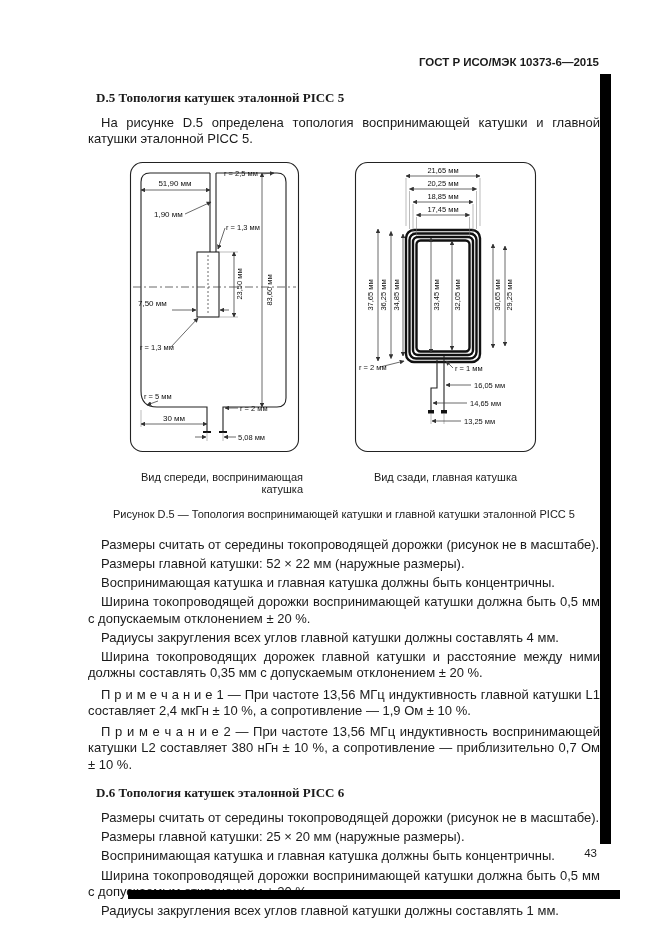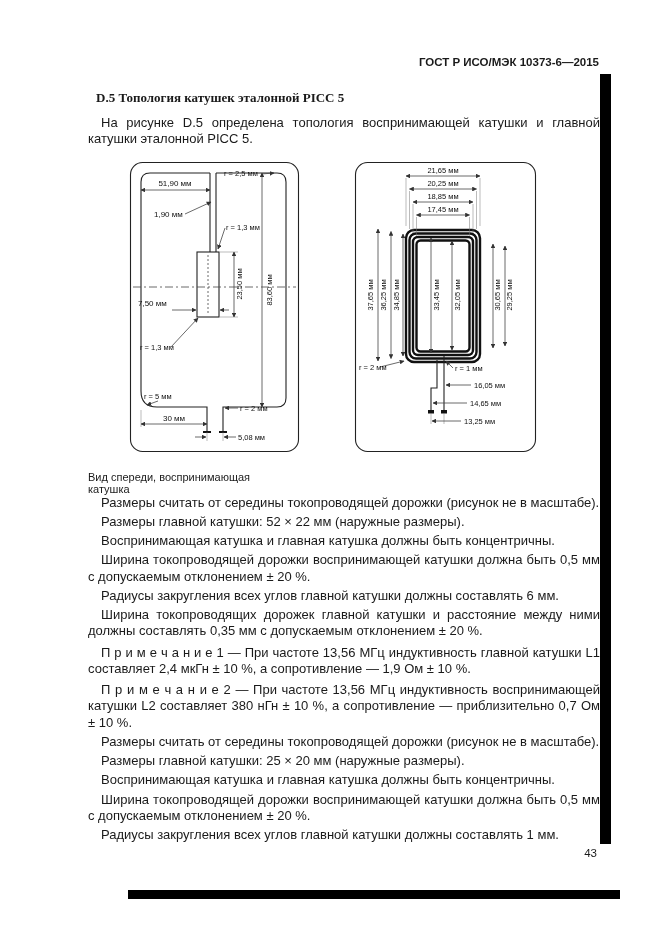--- a/index.html
+++ b/index.html
@@ -8,21 +8,21 @@
     font-family:"Liberation Sans",sans-serif;color:#1a1a1a;overflow:hidden;
   }
   .doc-header{position:absolute;top:56px;right:62px;font-size:11.5px;font-weight:bold;}
   .content{position:absolute;left:88px;top:90px;width:512px;}
   .sec-heading{font-size:13px;font-weight:bold;margin:0 8px 9px;font-family:Liberation Serif, serif;}
   .sec-heading.d6{margin-top:12px;}
   .para{font-size:13px;line-height:1.25;margin:0 0 3px;text-indent:13px;text-align:justify;}
   .para.note{margin-top:5px;}
   .figure-row{display:flex;margin:12px 0 0 40px;gap:50px;}
   .captions-row{display:flex;margin-top:16px;font-size:11px;}
-  .cap-left{width:175px;text-align:left;}
+  .cap-left{width:175px;margin-left:40px;text-align:right;}
   .cap-right{width:185px;margin-left:50px;text-align:center;}
   .fig-caption{font-size:11px;text-align:center;margin:13px 0 17px;}
   .page-number{position:absolute;right:64px;bottom:76px;font-size:11.5px;}
   .bar-right{position:absolute;left:600px;top:74px;width:11px;height:770px;background:#000;}
   .bar-bottom{position:absolute;left:128px;top:890px;width:492px;height:9px;background:#000;}
   
   .oline{stroke:#222;stroke-width:1.1;fill:none;}
   .cline{stroke:#111;stroke-width:2.4;fill:none;}
   .dline{stroke:#444;stroke-width:0.8;fill:none;}
   .xline{stroke:#777;stroke-width:0.5;fill:none;}
@@ -165,32 +165,35 @@
           <text x="102" y="211" class="dim-text sm">r = 1 мм</text>
           <text x="121" y="228" class="dim-text sm">16,05 мм</text>
           <text x="117" y="246" class="dim-text sm">14,65 мм</text>
           <text x="111" y="264" class="dim-text sm">13,25 мм</text>
         </g>
       </svg>
     </div>
 
     <div class="captions-row">
       <span class="cap-left">Вид спереди, воспринимающая катушка</span>
+      <span class="cap-right">Вид сзади, главная катушка</span>
     </div>
 
+    <div class="fig-caption">Рисунок D.5 — Топология воспринимающей катушки и главной катушки эталонной PICC 5</div>
 
     <p class="para">Размеры считать от середины токопроводящей дорожки (рисунок не в масштабе).</p>
     <p class="para">Размеры главной катушки: 52 × 22 мм (наружные размеры).</p>
     <p class="para">Воспринимающая катушка и главная катушка должны быть концентричны.</p>
     <p class="para">Ширина токопроводящей дорожки воспринимающей катушки должна быть 0,5 мм с допускаемым отклонением ± 20 %.</p>
-    <p class="para">Радиусы закругления всех углов главной катушки должны составлять 6 мм.</p>
+    <p class="para">Радиусы закругления всех углов главной катушки должны составлять 4 мм.</p>
     <p class="para">Ширина токопроводящих дорожек главной катушки и расстояние между ними должны составлять 0,35 мм с допускаемым отклонением ± 20 %.</p>
     <p class="para note">П р и м е ч а н и е  1 — При частоте 13,56 МГц индуктивность главной катушки L1 составляет 2,4 мкГн ± 10 %, а сопротивление — 1,9 Ом ± 10 %.</p>
     <p class="para note">П р и м е ч а н и е  2 — При частоте 13,56 МГц индуктивность воспринимающей катушки L2 составляет 380 нГн ± 10 %, а сопротивление — приблизительно 0,7 Ом ± 10 %.</p>
 
+    <div class="sec-heading d6">D.6 Топология катушек эталонной PICC 6</div>
     <p class="para">Размеры считать от середины токопроводящей дорожки (рисунок не в масштабе).</p>
     <p class="para">Размеры главной катушки: 25 × 20 мм (наружные размеры).</p>
     <p class="para">Воспринимающая катушка и главная катушка должны быть концентричны.</p>
     <p class="para">Ширина токопроводящей дорожки воспринимающей катушки должна быть 0,5 мм с допускаемым отклонением ± 20 %.</p>
     <p class="para">Радиусы закругления всех углов главной катушки должны составлять 1 мм.</p>
 
   </div>
 
   <div class="page-number">43</div>
 

